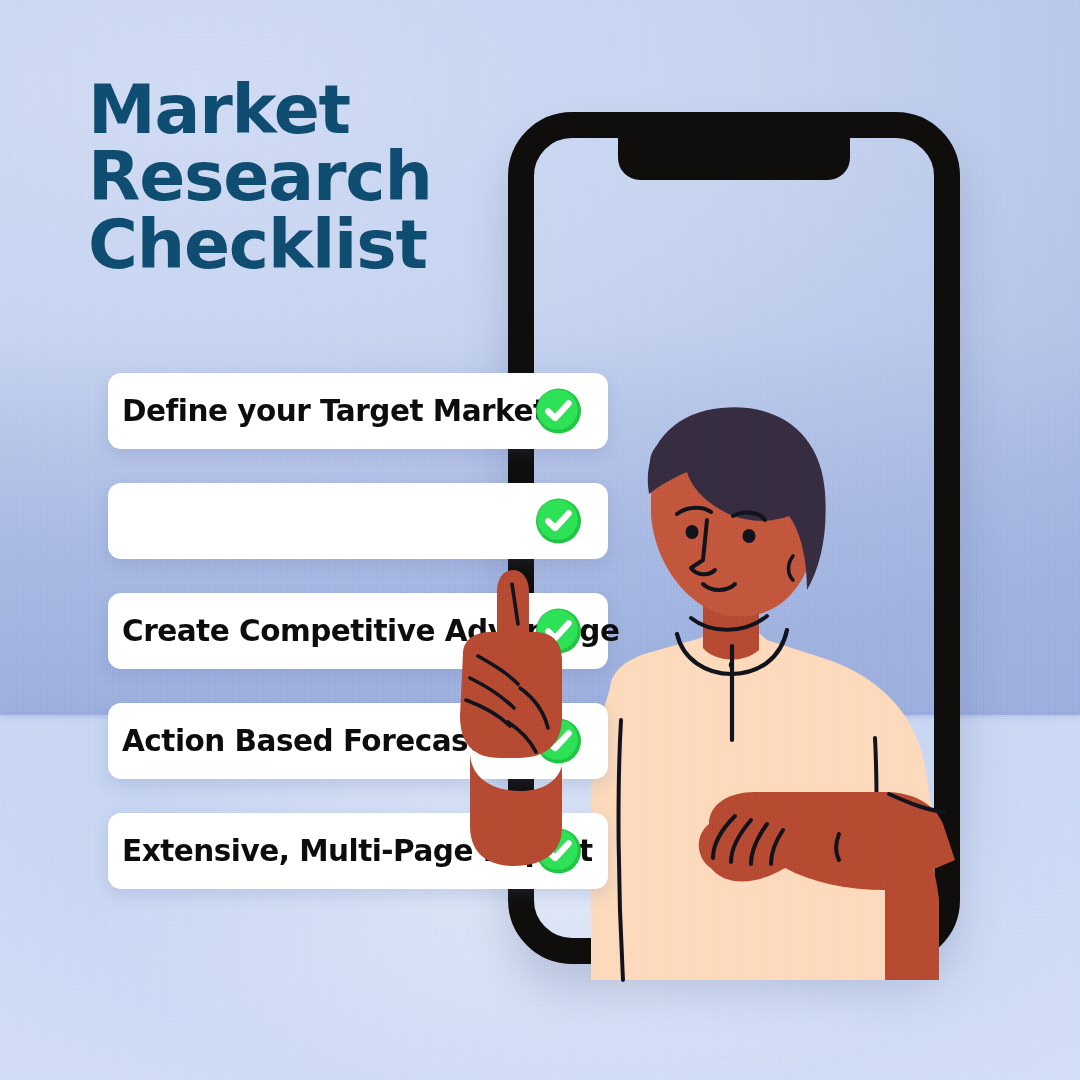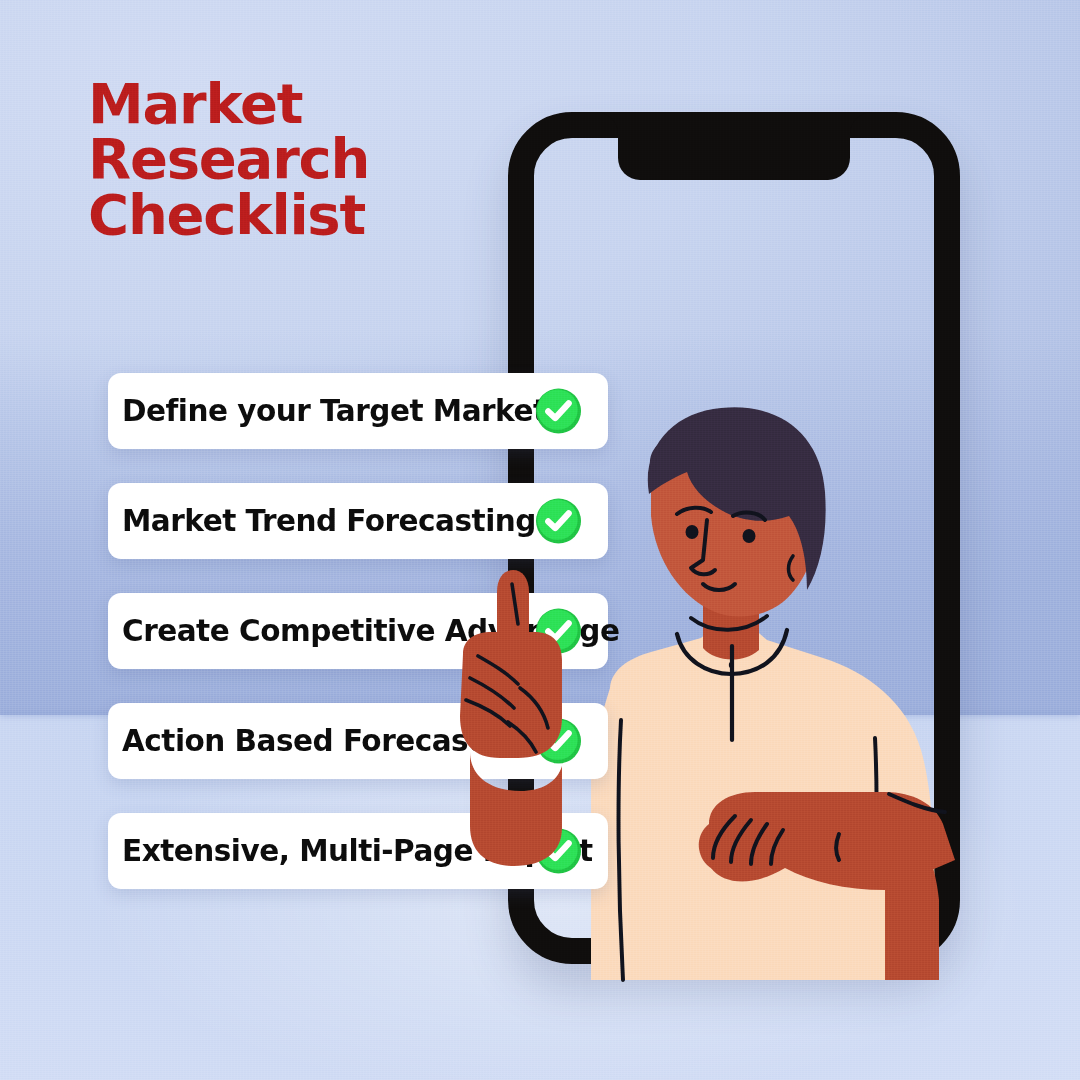--- a/index.html
+++ b/index.html
@@ -86,22 +86,22 @@
     position:absolute; left:415px; top:420px;
     width:585px; height:560px;
     pointer-events:none;
   }
   #person svg{ display:block; width:100%; height:100%; overflow:visible; }
 
   
   #heading{
     position:absolute; left:88px; top:76px;
     width:430px;
-    color:#b91c1c;
-    font-size:56px;
+    color:#0c4a6e;
+    font-size:68px;
     font-weight:800;
     line-height:.99;
     letter-spacing:-1.2px;
     white-space:pre-line;
     font-family:"DejaVu Sans","Liberation Sans",sans-serif;
   }
 
   
   #checklist{
     position:absolute; left:108px; top:373px;
@@ -291,21 +291,20 @@
       <span class="check-badge">
         <svg viewBox="0 0 48 48" xmlns="http://www.w3.org/2000/svg">
           <circle cx="24" cy="24" r="23" fill="#1fc242"></circle>
           <circle cx="23" cy="22.6" r="20.6" fill="#2ce054"></circle>
           <path d="M13.5 24.4 L 20.6 31.2 L 34.4 16.2" fill="none" stroke="#ffffff" stroke-width="6.4" stroke-linecap="round" stroke-linejoin="round"></path>
         </svg>
       </span>
     </div>
 
     <div class="check-card">
-      <span class="check-label">Market Trend Forecasting</span>
       <span class="check-badge">
         <svg viewBox="0 0 48 48" xmlns="http://www.w3.org/2000/svg">
           <circle cx="24" cy="24" r="23" fill="#1fc242"></circle>
           <circle cx="23" cy="22.6" r="20.6" fill="#2ce054"></circle>
           <path d="M13.5 24.4 L 20.6 31.2 L 34.4 16.2" fill="none" stroke="#ffffff" stroke-width="6.4" stroke-linecap="round" stroke-linejoin="round"></path>
         </svg>
       </span>
     </div>
 
     <div class="check-card">

